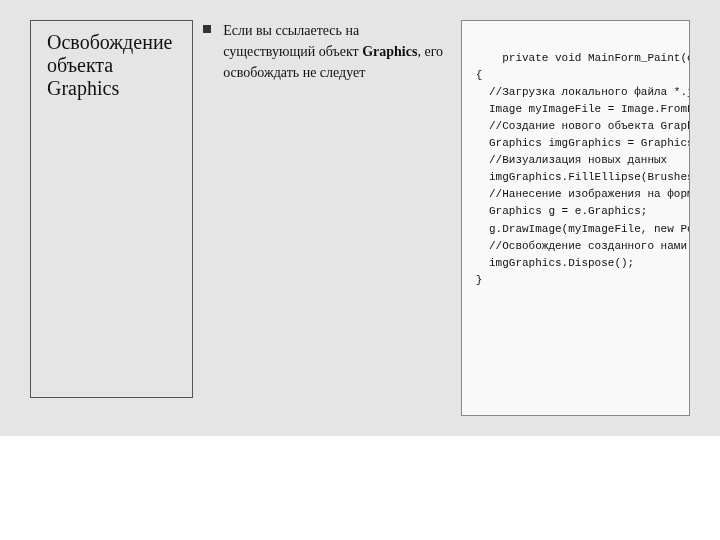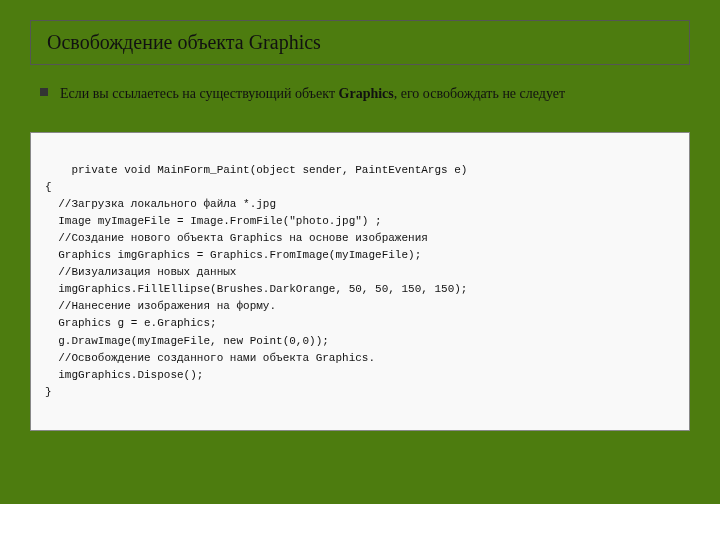--- a/index.html
+++ b/index.html
@@ -11,25 +11,25 @@
     body {
       width: 720px;
       height: 540px;
       background: #ffffff;
       font-family: 'Times New Roman', Times, serif;
       overflow: hidden;
     }
 
     .page {
       width: 720px;
-      height: 504px;
-      background: #4d7c0f;
+      height: 436px;
+      background: #e5e5e5;
       padding: 20px 30px;
       display: flex;
-      flex-direction: column;
+      flex-direction: row;
     }
 
     .title-box {
       border: 1.5px solid #555;
       padding: 10px 16px;
       margin-bottom: 18px;
     }
 
     .title-text {
       font-size: 20px;

